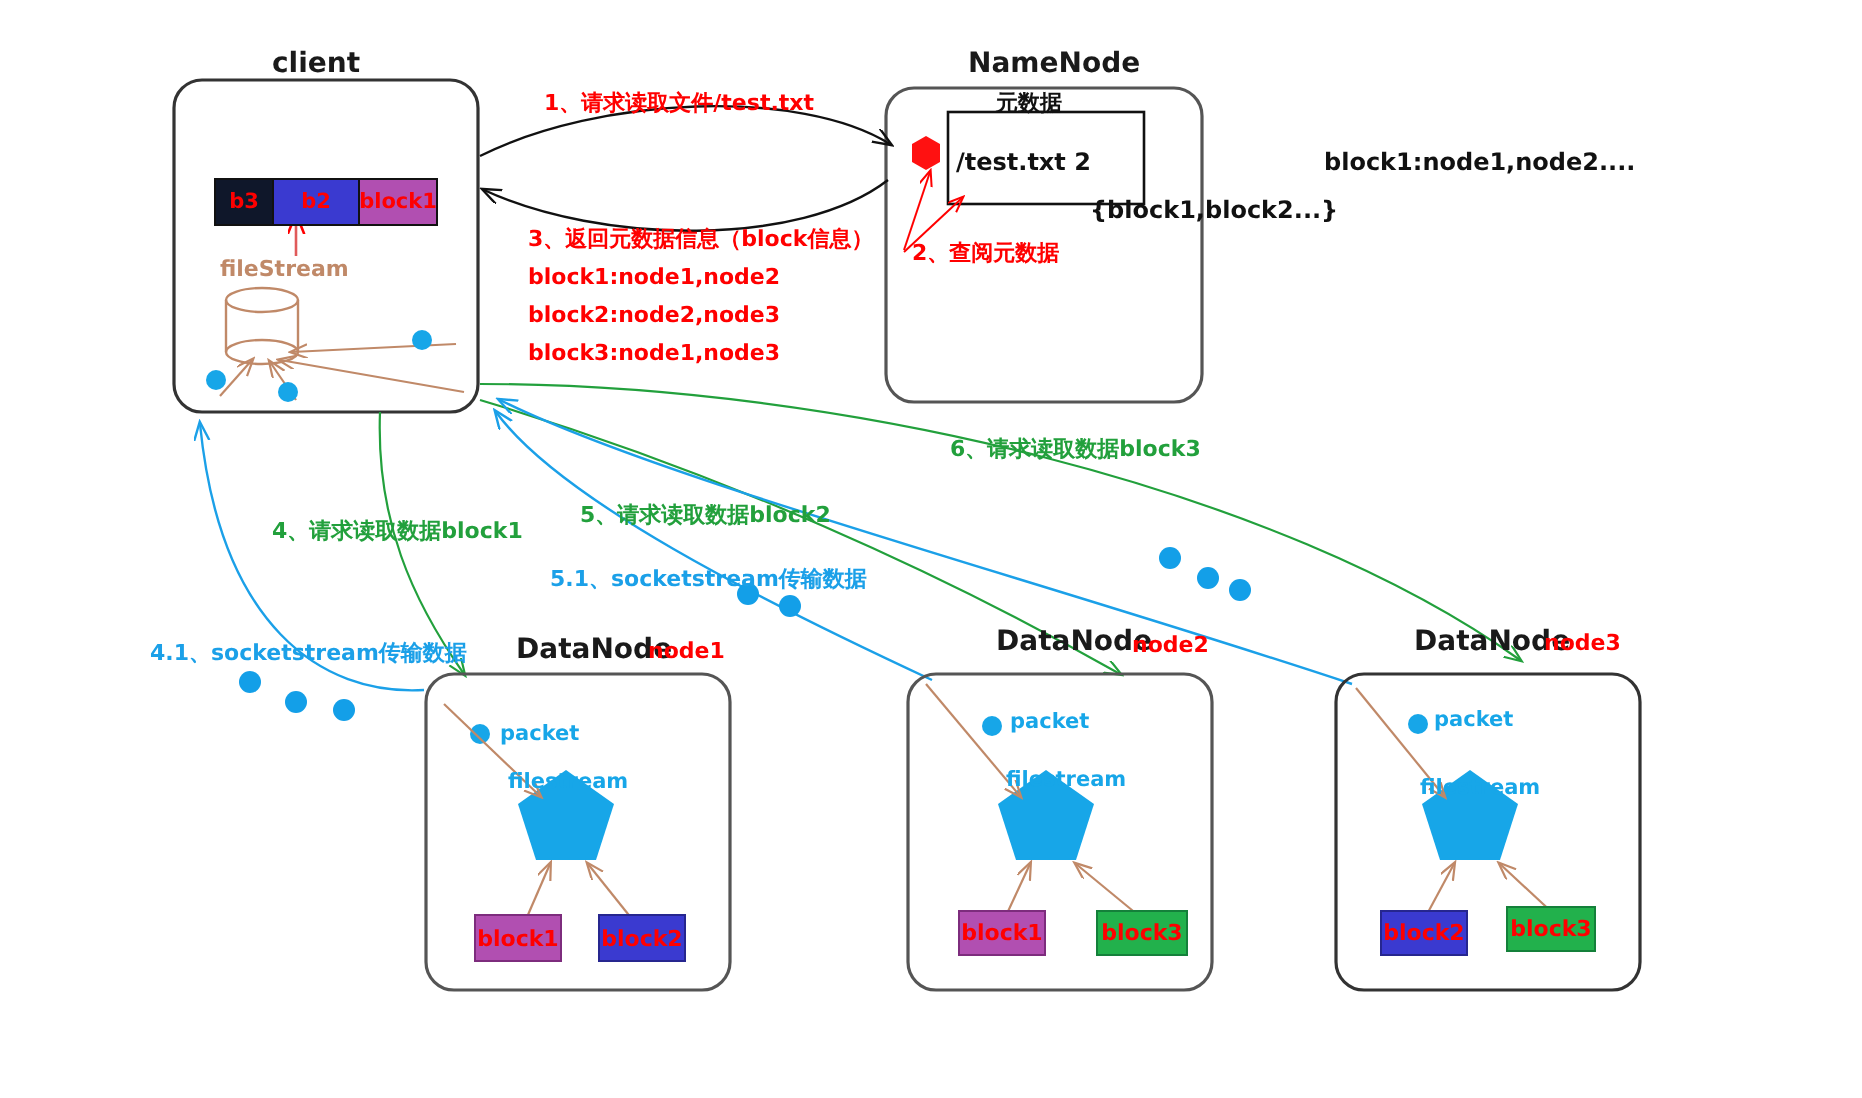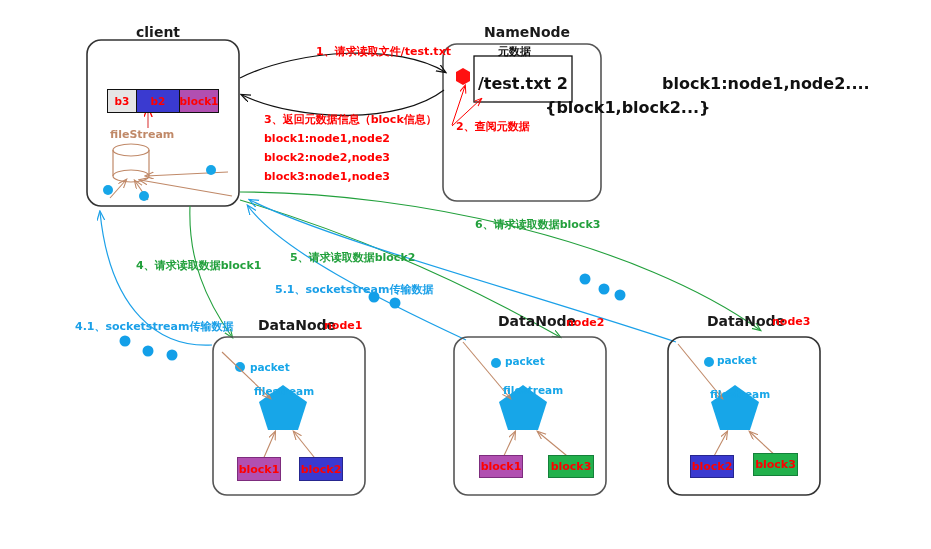--- a/index.html
+++ b/index.html
@@ -4,21 +4,21 @@
 <style>
   html,body{margin:0;padding:0;background:#ffffff;}
   body{width:931px;height:549px;position:relative;overflow:hidden;
        font-family:"DejaVu Sans","Liberation Sans",sans-serif;}
   #stage{position:absolute;left:0;top:0;width:929px;height:549px;}
   .svg-layer{position:absolute;left:0;top:0;width:931px;height:549px;}
   .node-title{position:absolute;font-weight:bold;font-size:14px;color:#1a1a1a;white-space:nowrap;}
   .node-tag{position:absolute;font-weight:bold;font-size:11px;color:#ff0000;white-space:nowrap;}
   .cmd{position:absolute;font-weight:bold;font-size:11.5px;color:#111;white-space:nowrap;}
   .meta-label{position:absolute;font-weight:bold;font-size:11px;color:#111;white-space:nowrap;}
-  .meta-text{position:absolute;font-weight:bold;font-size:16px;color:#111;white-space:nowrap;}
+  .meta-text{position:absolute;font-weight:bold;font-size:12px;color:#111;white-space:nowrap;}
   .ann-red{position:absolute;font-weight:bold;font-size:11px;color:#ff0000;white-space:nowrap;}
   .ann-green{position:absolute;font-weight:bold;font-size:11px;color:#22a03c;white-space:nowrap;}
   .ann-blue{position:absolute;font-weight:bold;font-size:11px;color:#1ba0e8;white-space:nowrap;}
   .lbl-brown{position:absolute;font-weight:bold;font-size:11px;color:#c08968;white-space:nowrap;}
   .lbl-cyan{position:absolute;font-weight:bold;font-size:10.5px;color:#17a6e8;white-space:nowrap;}
   .blk{position:absolute;font-weight:bold;font-size:11px;color:#ff0000;
        display:flex;align-items:center;justify-content:center;box-sizing:border-box;}
   .barseg{position:absolute;font-weight:bold;font-size:10.5px;color:#ff0000;
        display:flex;align-items:center;justify-content:center;box-sizing:border-box;}
 </style>
@@ -113,33 +113,33 @@
     <rect x="668" y="337" width="152" height="158" rx="14" ry="14" fill="none" stroke="#333" stroke-width="1.6"></rect>
     <polygon points="735,385 759,402 750,430 720,430 711,402" fill="#17a6e8"></polygon>
     <circle cx="709" cy="362" r="5" fill="#17a6e8"></circle>
     <path d="M678,344 L722,398" stroke="#c08968" stroke-width="1.1" fill="none" marker-end="url(#ah-brown)"></path>
     <path d="M713,458 L727,432" stroke="#c08968" stroke-width="1.1" fill="none" marker-end="url(#ah-brown)"></path>
     <path d="M778,458 L750,432" stroke="#c08968" stroke-width="1.1" fill="none" marker-end="url(#ah-brown)"></path>
   </svg>
 
   <div class="node-title" style="left:136px;top:24px;">client</div>
 
-  <div class="barseg" style="left:107px;top:89px;width:30px;height:24px;background:#e5e5e5;border:1.4px solid #111;">b3</div>
+  <div class="barseg" style="left:107px;top:89px;width:30px;height:24px;background:#0f172a;border:1.4px solid #111;">b3</div>
   <div class="barseg" style="left:137px;top:89px;width:43px;height:24px;background:#3a3ad0;border:1.4px solid #111;border-left:none;">b2</div>
   <div class="barseg" style="left:180px;top:89px;width:39px;height:24px;background:#b14fb1;border:1.4px solid #111;border-left:none;">block1</div>
 
   <div class="lbl-brown" style="left:110px;top:128px;">fileStream</div>
 
   <div class="node-title" style="left:484px;top:24px;">NameNode</div>
   <div class="meta-label" style="left:498px;top:44px;">元数据</div>
   <div class="meta-text" style="left:478px;top:74px;">/test.txt 2</div>
   <div class="meta-text" style="left:545px;top:74px;margin-top:24px;">{block1,block2...}</div>
   <div class="meta-text" style="left:662px;top:74px;">block1:node1,node2....</div>
 
-  <div class="ann-red" style="left:272px;top:44px;margin-left:44px;">1、请求读取文件/test.txt</div>
+  <div class="ann-red" style="left:272px;top:44px;">1、请求读取文件/test.txt</div>
   <div class="ann-red" style="left:456px;top:119px;">2、查阅元数据</div>
   <div class="ann-red" style="left:264px;top:112px;">3、返回元数据信息（block信息）</div>
   <div class="ann-red" style="left:264px;top:132px;">block1:node1,node2</div>
   <div class="ann-red" style="left:264px;top:151px;">block2:node2,node3</div>
   <div class="ann-red" style="left:264px;top:170px;">block3:node1,node3</div>
 
   <div class="ann-green" style="left:136px;top:258px;">4、请求读取数据block1</div>
   <div class="ann-blue" style="left:75px;top:319px;">4.1、socketstream传输数据</div>
 
   <div class="ann-green" style="left:290px;top:250px;">5、请求读取数据block2</div>

